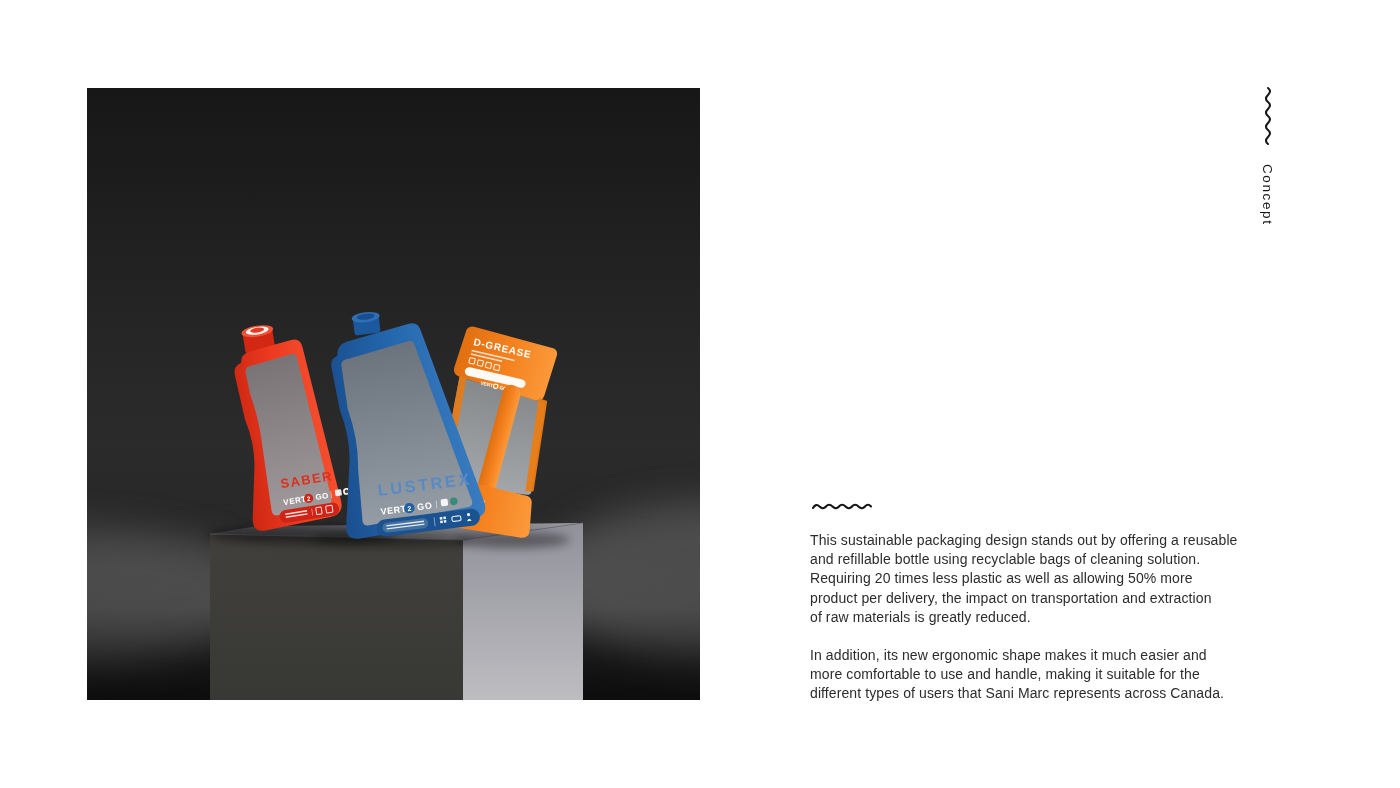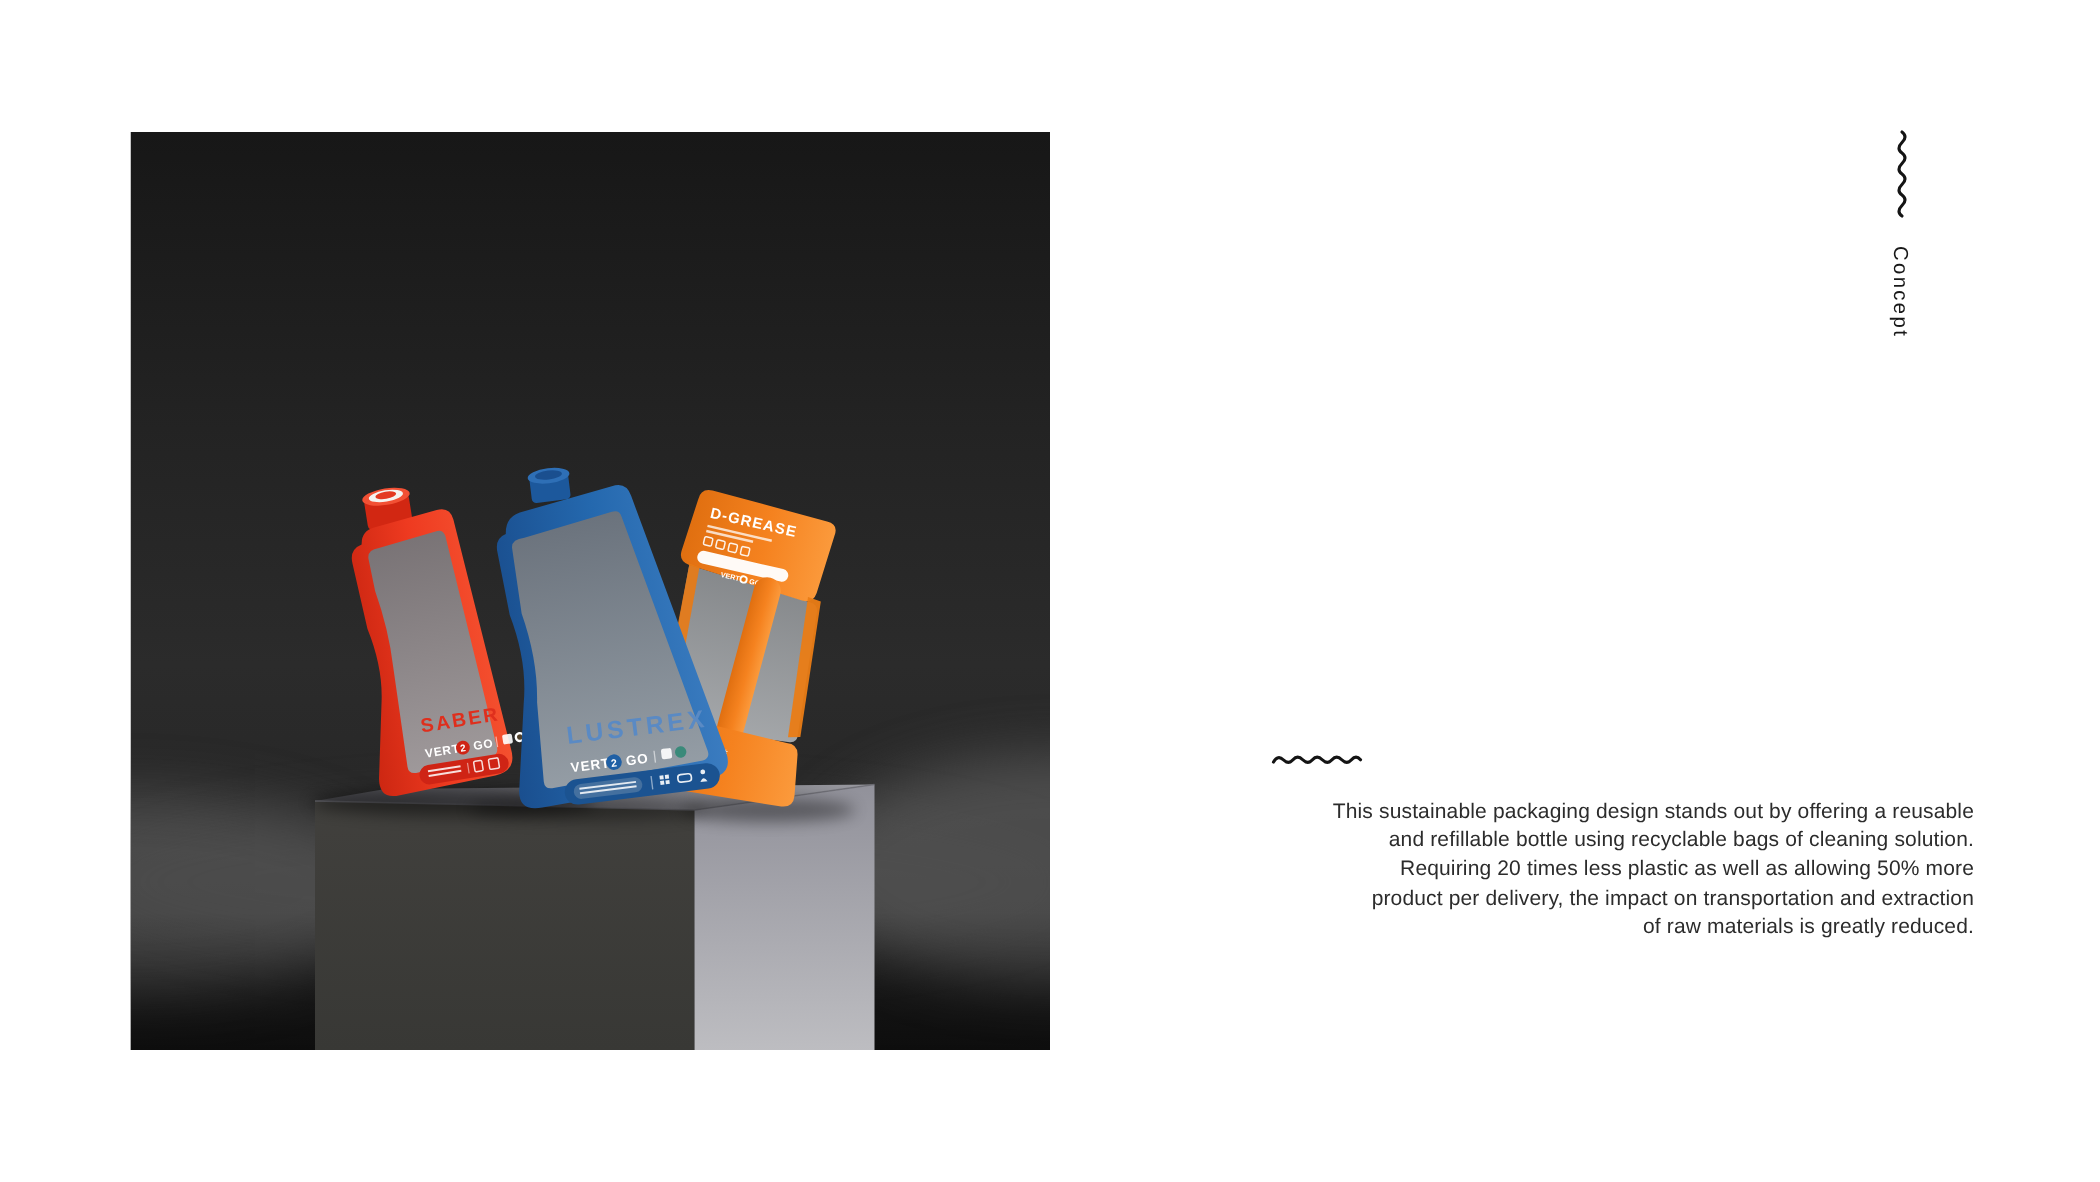--- a/index.html
+++ b/index.html
@@ -35,24 +35,23 @@
     gap: 16px;
   }
   .section-label {
     writing-mode: vertical-rl;
     font-size: 13.5px;
     letter-spacing: 1.6px;
     color: #181818;
   }
   .description {
     position: absolute;
-    left: 846px;
+    left: 810px;
     top: 500px;
     width: 470px;
-    text-align: right;
   }
   .description .squiggle-h {
     display: block;
     margin: 0 0 17px 1px;
   }
   .description p {
     margin: 0 0 19px 0;
     font-size: 14px;
     line-height: 19.2px;
     letter-spacing: 0.1px;
@@ -255,15 +254,18 @@
 
   <section class="description">
     <svg class="squiggle-h" width="62" height="14" viewBox="0 0 62 14">
       <path d="M2,8 Q5,3 8.5,6.5 T15,6.5 T21.5,6.5 T28,6.5 T34.5,6.5 T41,6.5 T47.5,6.5 T54,6.5 T60,6.5" fill="none" stroke="#141414" stroke-width="2.1" stroke-linecap="round"></path>
     </svg>
     <p>This sustainable packaging design stands out by offering a reusable
 and refillable bottle using recyclable bags of cleaning solution.
 Requiring 20 times less plastic as well as allowing 50% more
 product per delivery, the impact on transportation and extraction
 of raw materials is greatly reduced.</p>
+    <p>In addition, its new ergonomic shape makes it much easier and
+more comfortable to use and handle, making it suitable for the
+different types of users that Sani Marc represents across Canada.</p>
   </section>
 
 </main>
 
 </body></html>

